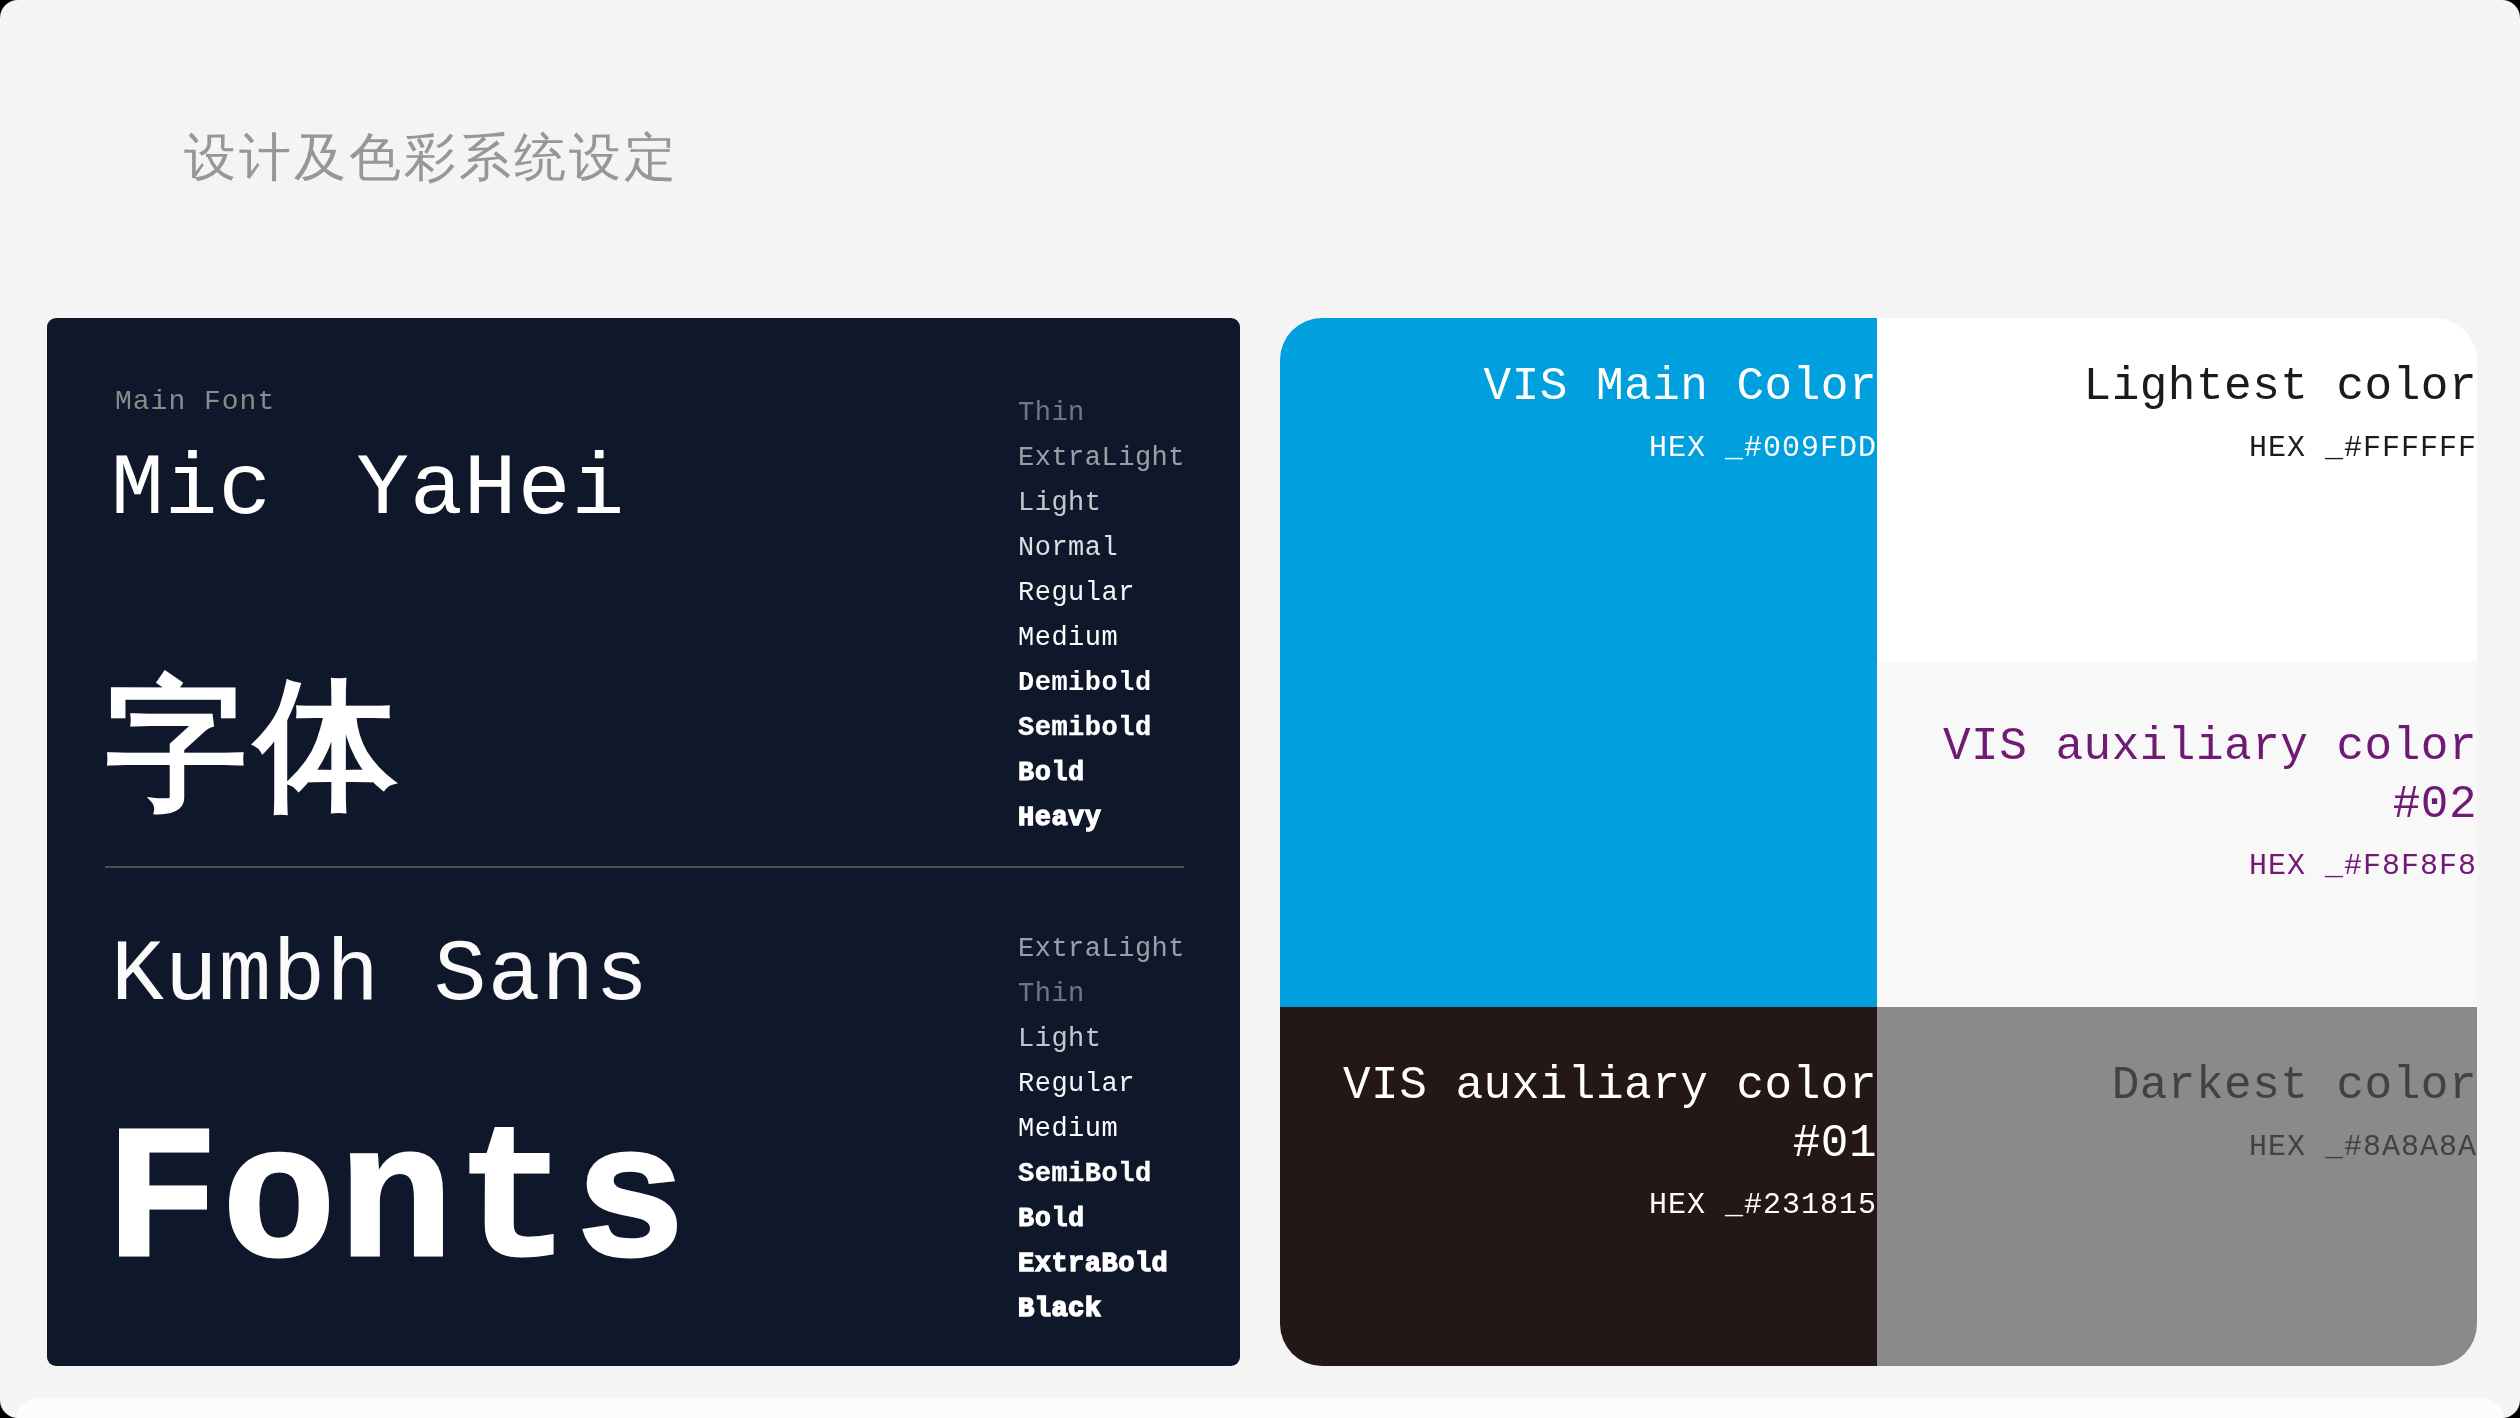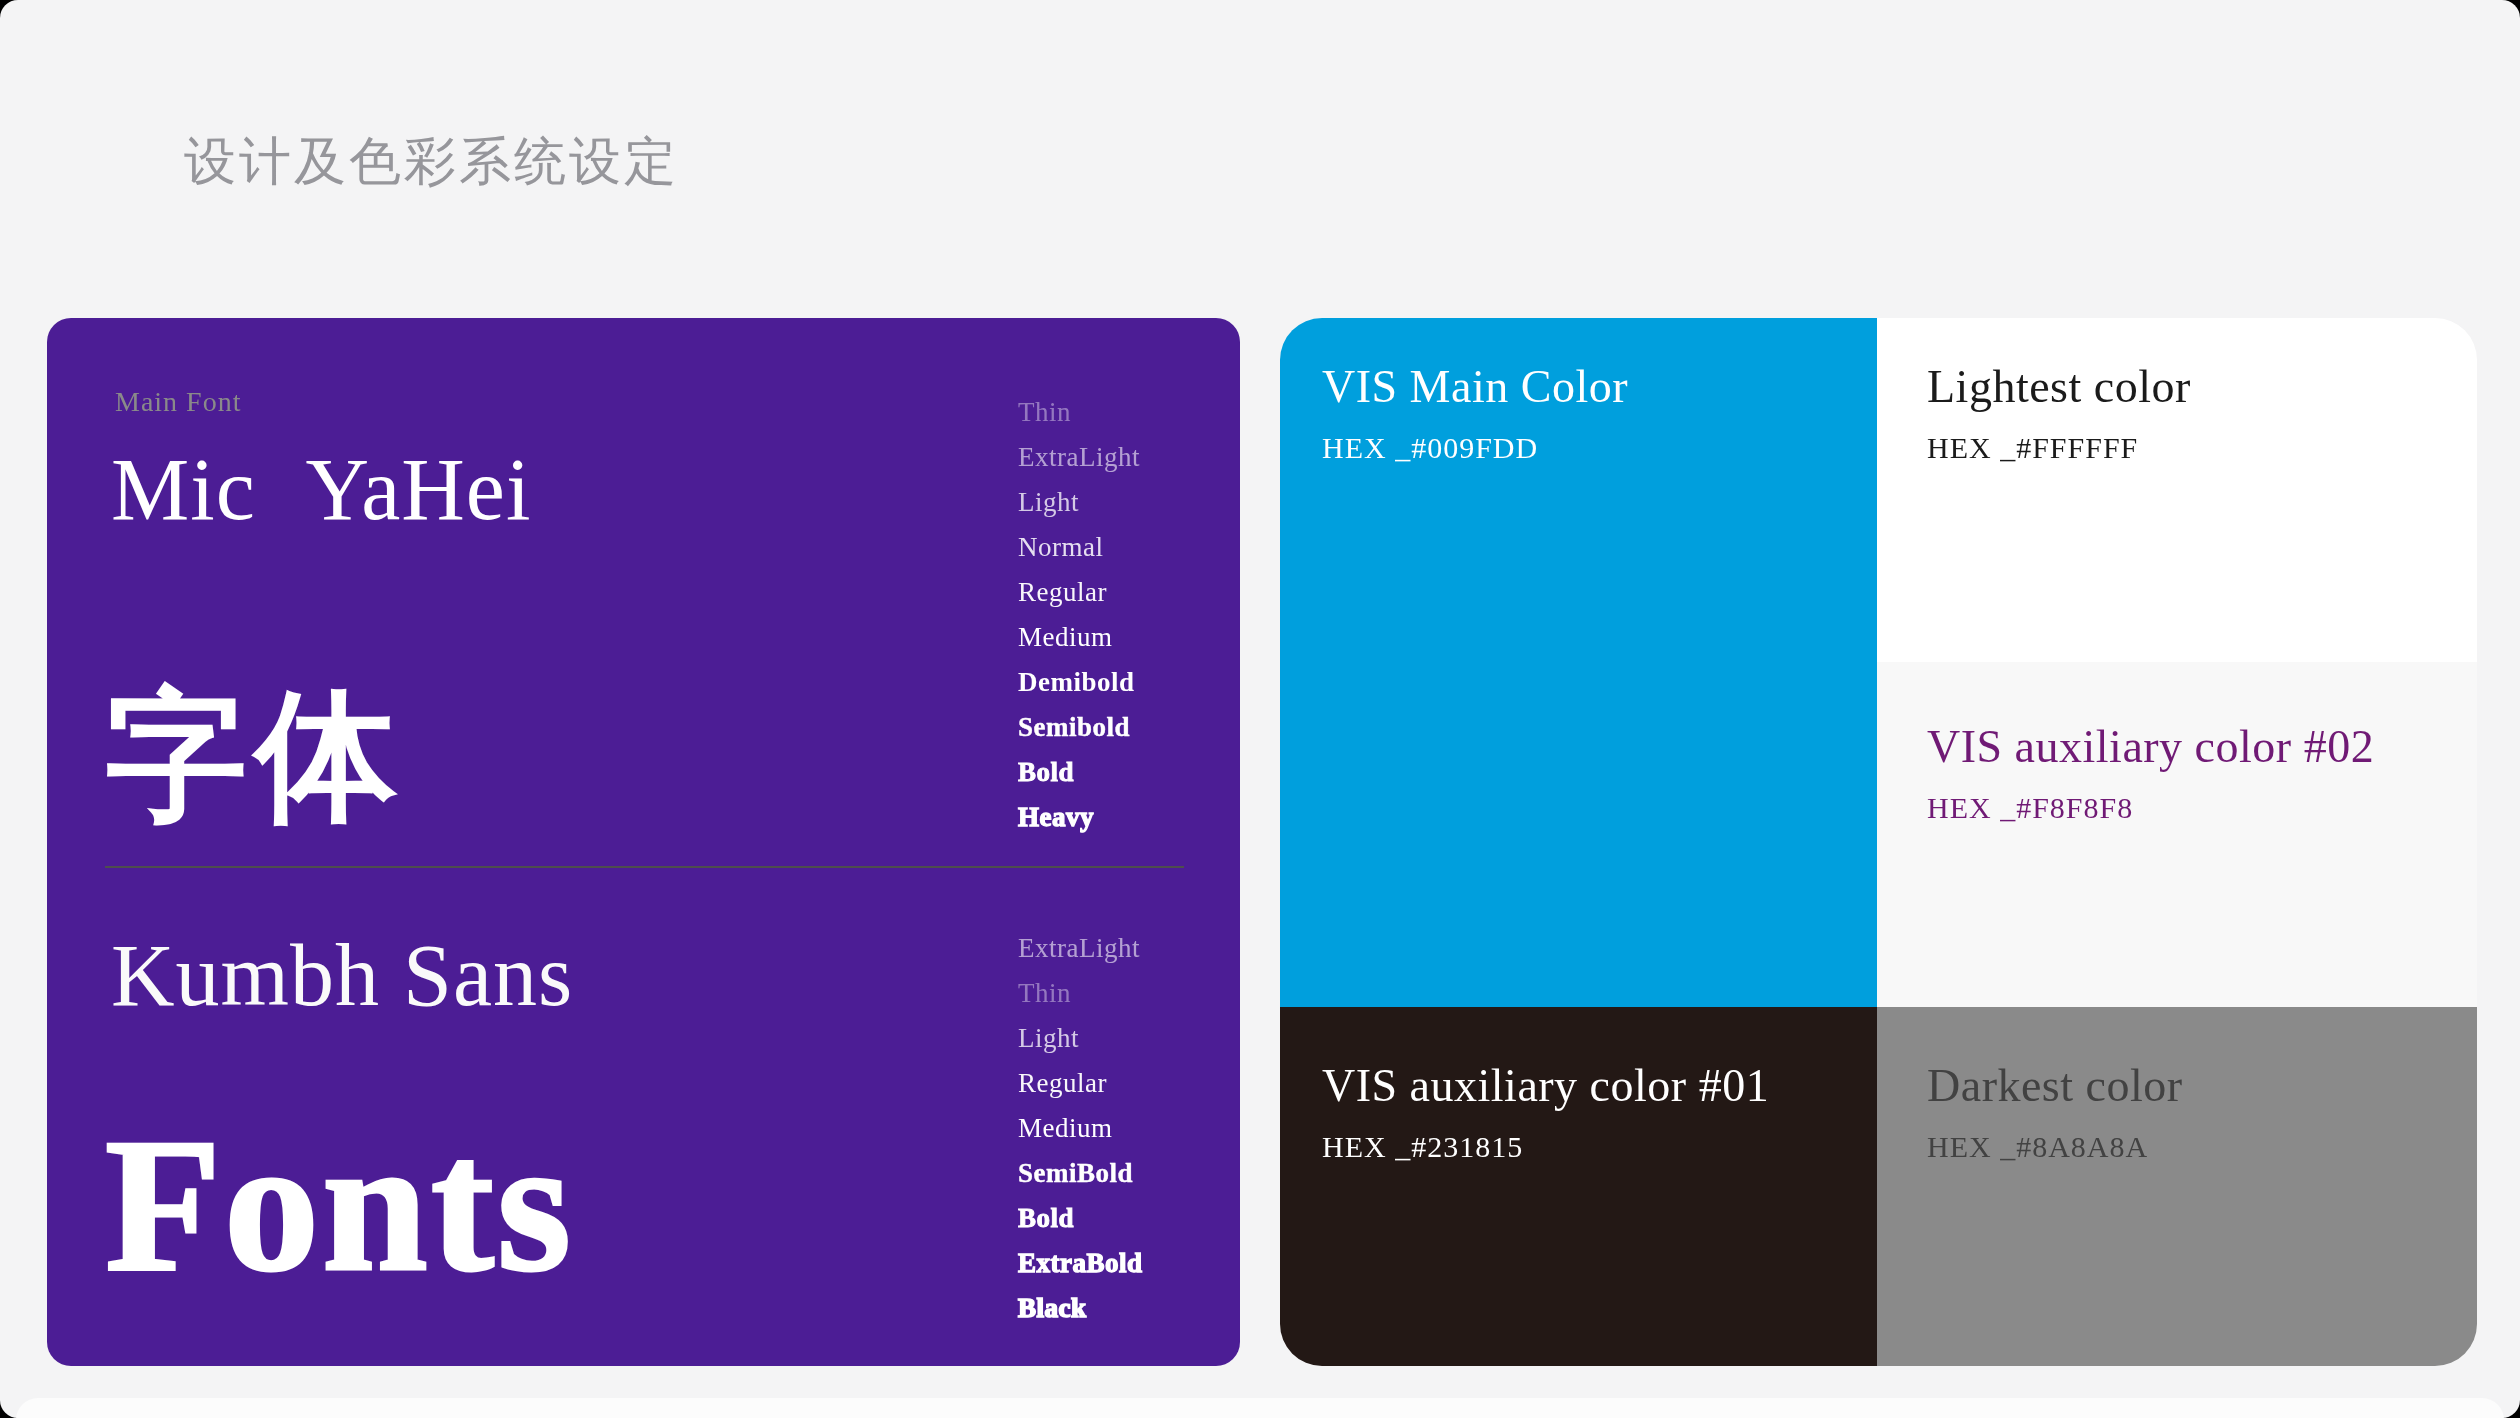--- a/index.html
+++ b/index.html
@@ -1,26 +1,26 @@
 <!DOCTYPE html>
 <html><head>
 <meta charset="utf-8">
 <style>
   html,body{margin:0;padding:0;background:#000;}
   .stage{position:relative;width:2520px;height:1418px;background:#000;overflow:hidden;
-         font-family:Liberation Serif, serif;}
+         font-family:Liberation Mono, monospace;text-align:right;}
   .page{position:absolute;inset:0;background:#F4F4F5;border-radius:18px;overflow:hidden;}
 
   
   .page-title{position:absolute;left:184px;top:128px;font-size:52px;line-height:1.3;
               color:#96969B;font-weight:500;letter-spacing:3px;}
 
   
   .font-card{position:absolute;left:47px;top:318px;width:1193px;height:1048px;
-             background:#4c1d95;border-radius:24px;color:#fff;}
+             background:#0f172a;border-radius:9px;color:#fff;}
   .main-font-label{position:absolute;left:68px;top:68px;font-size:28px;color:#8A8A8A;
                    letter-spacing:1px;}
   .main-font-name{position:absolute;left:64px;top:128px;font-size:88px;font-weight:400;
                   color:#FFFFFF;word-spacing:30px;letter-spacing:1px;line-height:1;}
   .specimen-cjk{position:absolute;left:58px;top:368px;font-size:142px;font-weight:700;
                 letter-spacing:8px;line-height:1;color:#FFFFFF;}
   .divider{position:absolute;left:58px;right:56px;top:548px;height:2px;background:#4E4E4E;}
   .secondary-font-name{position:absolute;left:64px;top:614px;font-size:88px;font-weight:400;
                        color:#FAFAFA;letter-spacing:1px;line-height:1;}
   .specimen-latin{position:absolute;left:58px;top:792px;font-size:190px;font-weight:700;

